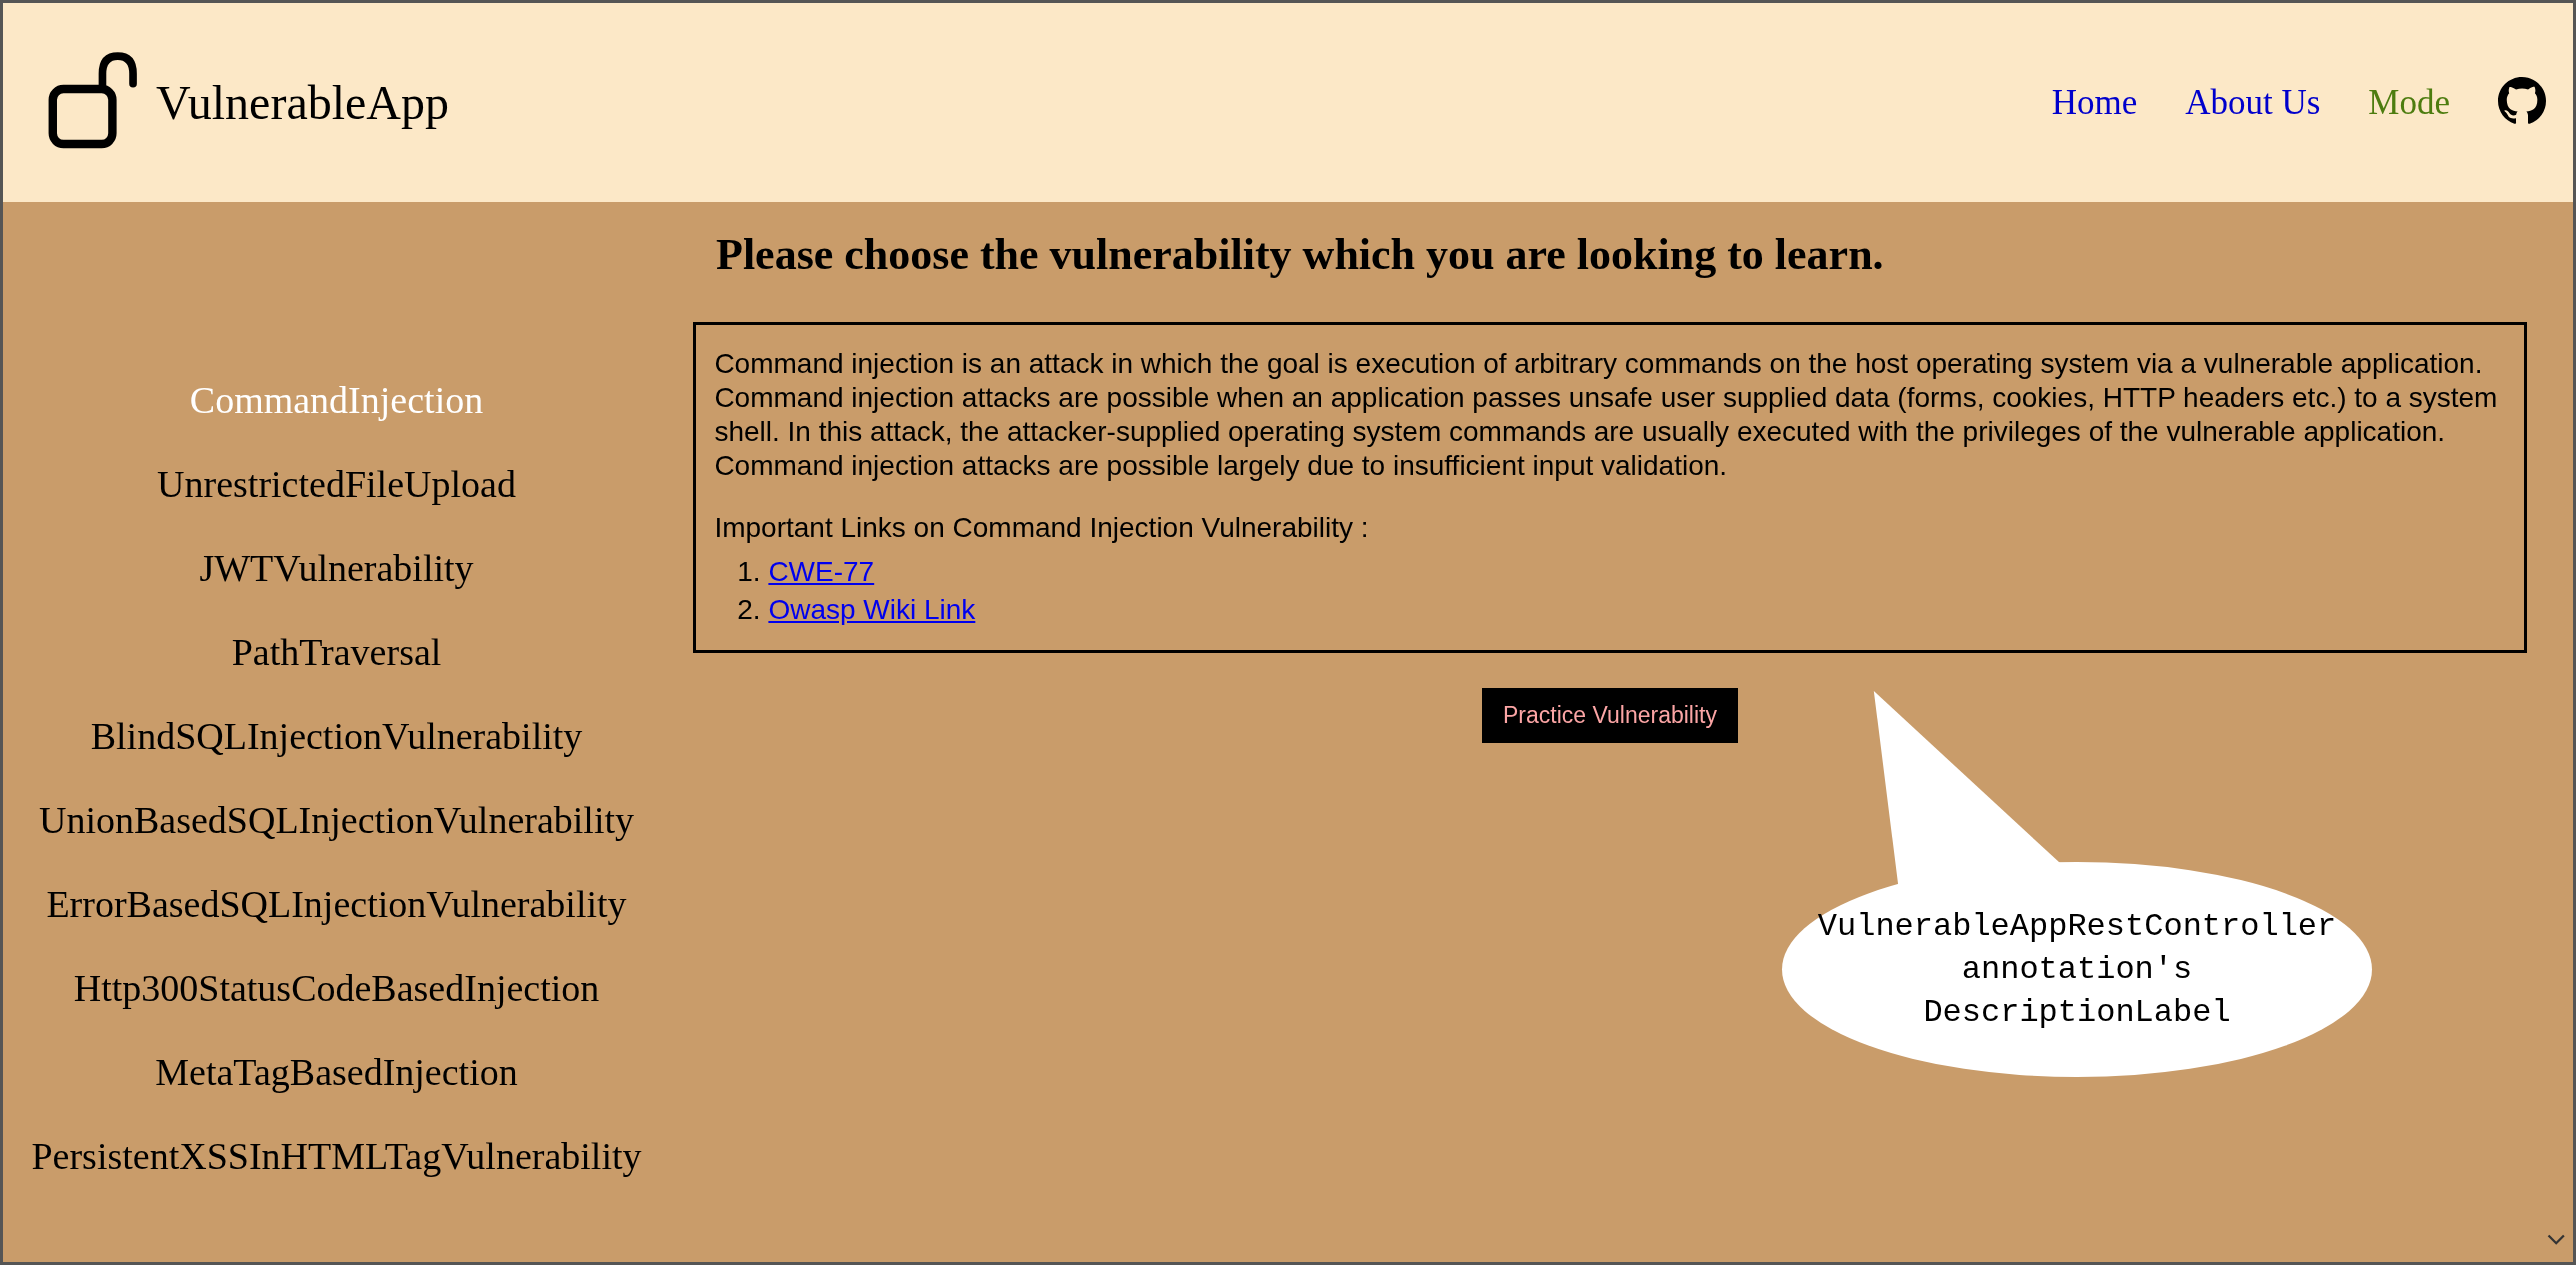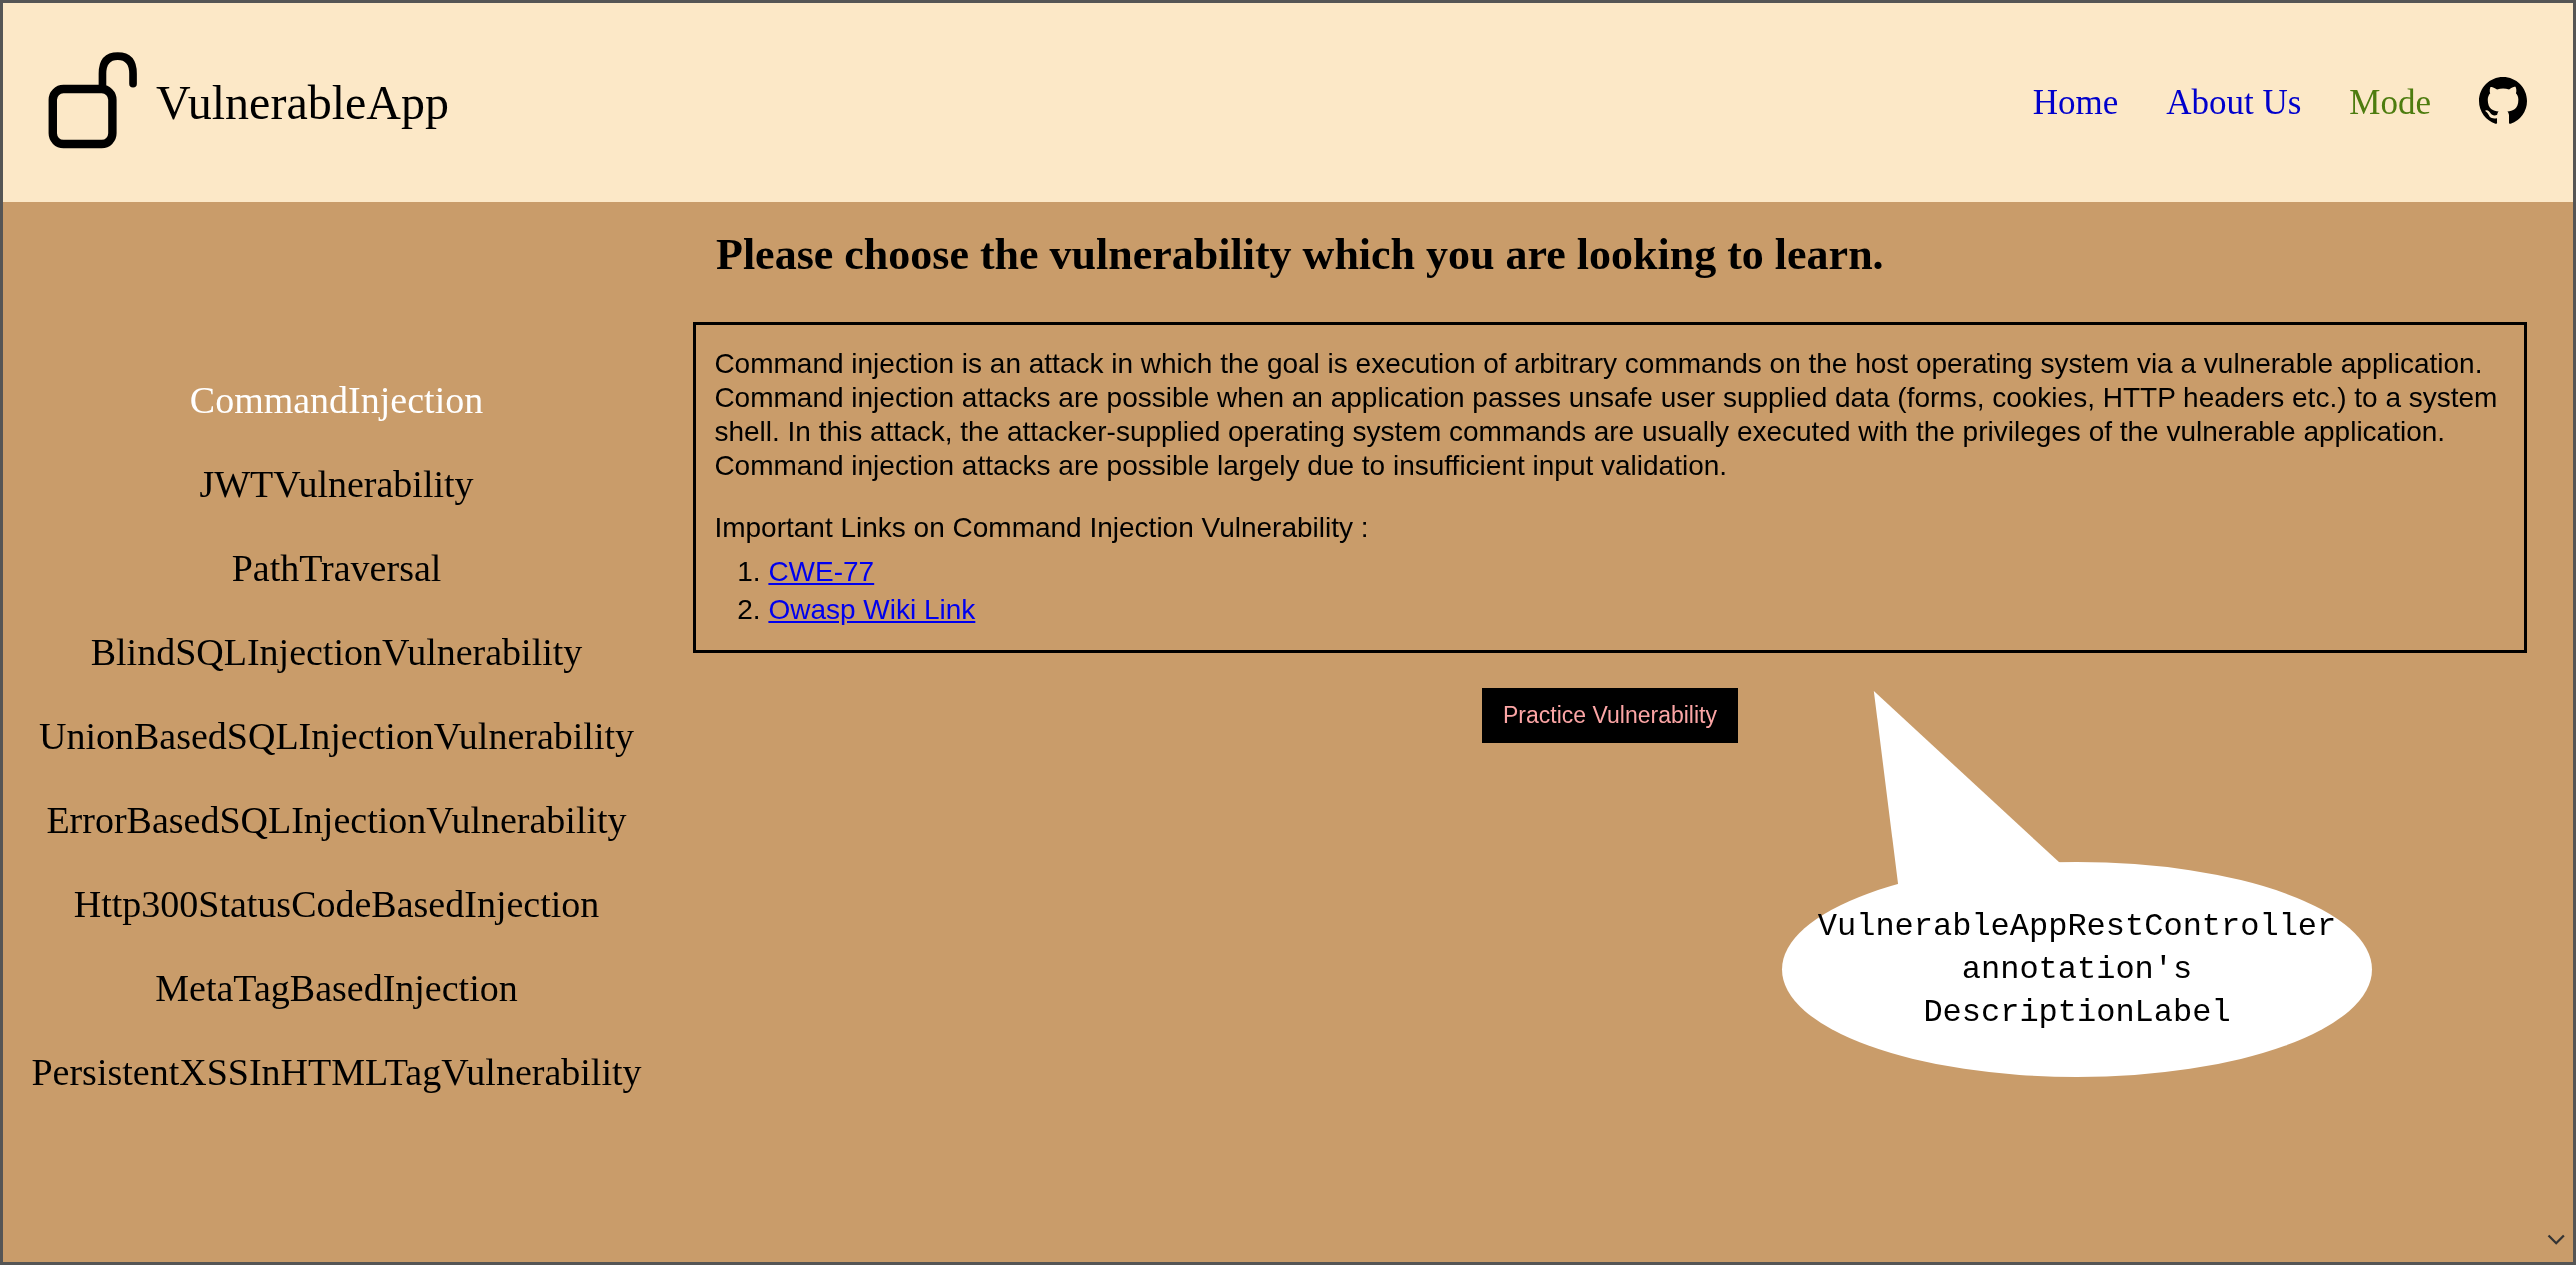--- a/index.html
+++ b/index.html
@@ -25,21 +25,21 @@
       width: 100%;
       height: 100%;
       background: #c99c6a;
       overflow: hidden;
     }
     .header {
       background: #fce8c7;
       display: flex;
       align-items: center;
       justify-content: space-between;
-      padding: 27px 46px 27px 42px;
+      padding: 27px 27px 27px 42px;
       height: 199px;
     }
     .header-left {
       display: flex;
       align-items: center;
       gap: 19px;
     }
     .lock-icon {
       width: 92px;
       height: 107px;
@@ -219,20 +219,21 @@
           <svg class="github-icon" viewBox="0 0 16 16">
             <path fill="#000" d="M8 0C3.58 0 0 3.58 0 8c0 3.54 2.29 6.53 5.47 7.59.4.07.55-.17.55-.38 0-.19-.01-.82-.01-1.49-2.01.37-2.53-.49-2.69-.94-.09-.23-.48-.94-.82-1.13-.28-.15-.68-.52-.01-.53.63-.01 1.08.58 1.23.82.72 1.21 1.87.87 2.33.66.07-.52.28-.87.51-1.07-1.78-.2-3.64-.89-3.64-3.95 0-.87.31-1.59.82-2.15-.08-.2-.36-1.02.08-2.12 0 0 .67-.21 2.2.82.64-.18 1.32-.27 2-.27.68 0 1.36.09 2 .27 1.53-1.04 2.2-.82 2.2-.82.44 1.1.16 1.92.08 2.12.51.56.82 1.27.82 2.15 0 3.07-1.87 3.75-3.65 3.95.29.25.54.73.54 1.48 0 1.07-.01 1.93-.01 2.2 0 .21.15.46.55.38A8.013 8.013 0 0016 8c0-4.42-3.58-8-8-8z"></path>
           </svg>
         </span>
       </div>
     </div>
 
     <div class="main-content">
       <div class="sidebar">
         <div class="sidebar-item active">CommandInjection</div>
+        <div class="sidebar-item">UnrestrictedFileUpload</div>
         <div class="sidebar-item">JWTVulnerability</div>
         <div class="sidebar-item">PathTraversal</div>
         <div class="sidebar-item">BlindSQLInjectionVulnerability</div>
         <div class="sidebar-item">UnionBasedSQLInjectionVulnerability</div>
         <div class="sidebar-item">ErrorBasedSQLInjectionVulnerability</div>
         <div class="sidebar-item">Http300StatusCodeBasedInjection</div>
         <div class="sidebar-item">MetaTagBasedInjection</div>
         <div class="sidebar-item">PersistentXSSInHTMLTagVulnerability</div>
 
       </div>

